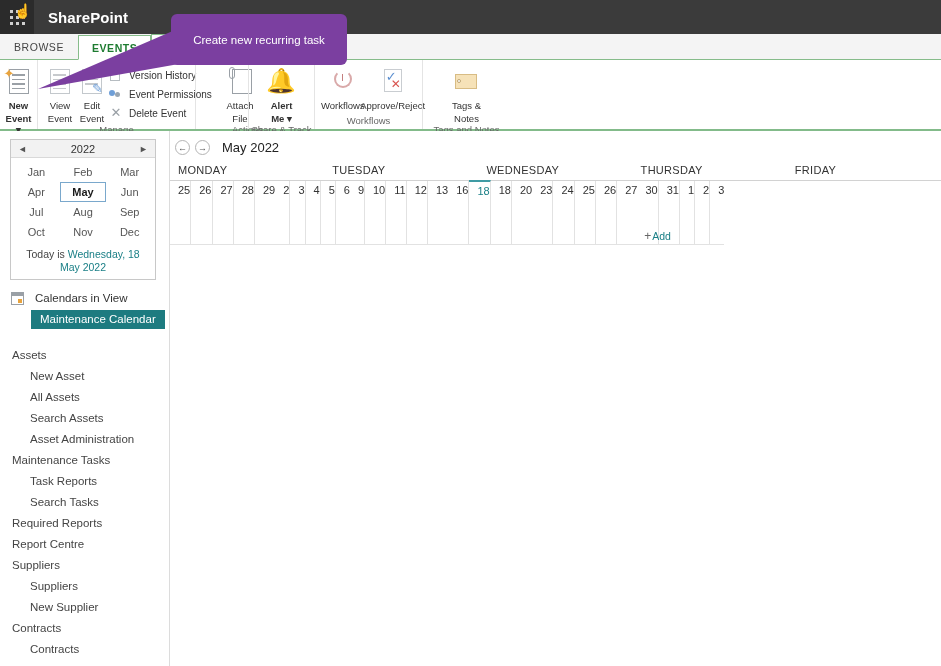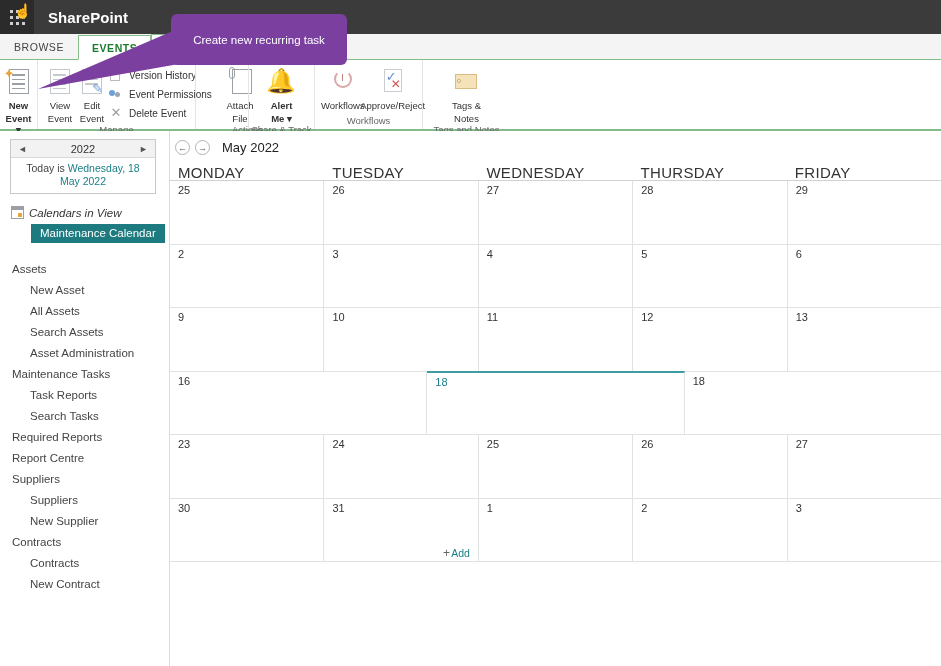--- a/index.html
+++ b/index.html
@@ -117,21 +117,21 @@
   .dp-m {
     text-align:center; font-size:11px; color:#555; padding:3px 0; cursor:pointer;
     border:1px solid transparent;
   }
   .dp-m.sel { color:#1a1a1a; font-weight:bold; border:1px solid #7aa8cc; background:#fff; }
   .dp-today {
     font-size:10.5px; color:#444; text-align:center; padding:4px 6px 5px 6px; line-height:13px;
   }
   .dp-today a { color:#1a7f86; text-decoration:none; cursor:pointer; }
 
-  .civ { margin:12px 0 0 11px; display:flex; align-items:flex-end; gap:5px;font-style:italic; }
+  .civ { margin:12px 0 0 11px; display:flex; align-items:flex-start; gap:11px; }
   .civ-ico {
     width:13px; height:13px; border:1px solid #9aa0a6; background:#fff; position:relative;
   }
   .civ-ico:before {
     content:''; position:absolute; left:0; top:0; right:0; height:3px; background:#9aa0a6;
   }
   .civ-ico:after {
     content:''; position:absolute; right:1px; bottom:1px; width:4px; height:4px; background:#e8a33d;
   }
   .civ-label { font-size:11.5px; color:#333; }
@@ -151,24 +151,24 @@
   .cal-toolbar { height:33px; display:flex; align-items:center; padding-left:5px; }
   .navbtn {
     width:15px; height:15px; border:1px solid #b4b4b4; border-radius:50%;
     display:flex; align-items:center; justify-content:center;
     font-size:9px; color:#555; margin-right:5px; cursor:pointer; background:#fff;
   }
   .cal-title { font-size:13px; color:#222; margin-left:7px; }
 
   .dayhdr { display:flex; height:17px; border-bottom:1px solid #d2d2d2; }
   .dayhdr div {
-    flex:1 0 0; font-size:15px; color:#333; letter-spacing:.3px; padding-left:8px;
-  }
-
-  .weeks { display:flex; flex-direction:column; }
+    flex:1 0 0; font-size:11px; color:#333; letter-spacing:.3px; padding-left:8px;
+  }
+
+  .weeks { display:flex; flex-direction:row; }
   .week { display:flex; height:63.5px; border-bottom:1px solid #e2e2e2; }
   .daycell {
     flex:1 0 0; border-right:1px solid #e2e2e2; position:relative;
     background:#fff; padding:3px 0 0 8px; cursor:pointer;
   }
   .daycell:last-child { border-right:none; }
   .daynum { font-size:11px; color:#333; }
   .daycell.today { border-top:2px solid #3f9ba4; margin-top:-1px; }
   .daycell.today .daynum { color:#1a7f86; }
   .add-link {
@@ -361,20 +361,34 @@
 
   <div class="content">
 
     <div class="sidebar">
 
       <div class="datepicker">
         <div class="dp-head">
           <span class="dp-arrow">◄</span>
           <span class="dp-year">2022</span>
           <span class="dp-arrow">►</span>
+        </div>
+        <div class="dp-months">
+          <div class="dp-m">Jan</div>
+          <div class="dp-m">Feb</div>
+          <div class="dp-m">Mar</div>
+          <div class="dp-m">Apr</div>
+          <div class="dp-m sel">May</div>
+          <div class="dp-m">Jun</div>
+          <div class="dp-m">Jul</div>
+          <div class="dp-m">Aug</div>
+          <div class="dp-m">Sep</div>
+          <div class="dp-m">Oct</div>
+          <div class="dp-m">Nov</div>
+          <div class="dp-m">Dec</div>
         </div>
         <div class="dp-today"><span>Today is </span><a>Wednesday, 18 May 2022</a></div>
       </div>
 
       <div class="civ">
         <span class="civ-ico"></span>
         <span class="civ-label">Calendars in View</span>
       </div>
       <div class="cal-badge">Maintenance Calendar</div>
 
@@ -469,20 +483,23 @@
           <div class="week">
             <div class="daycell">
               <div class="daynum">16</div>
             </div>
             <div class="daycell today">
               <div class="daynum">18</div>
             </div>
             <div class="daycell">
               <div class="daynum">18</div>
             </div>
+            <div class="daycell">
+              <div class="daynum">20</div>
+            </div>
           </div>
           <div class="week">
             <div class="daycell">
               <div class="daynum">23</div>
             </div>
             <div class="daycell">
               <div class="daynum">24</div>
             </div>
             <div class="daycell">
               <div class="daynum">25</div>

